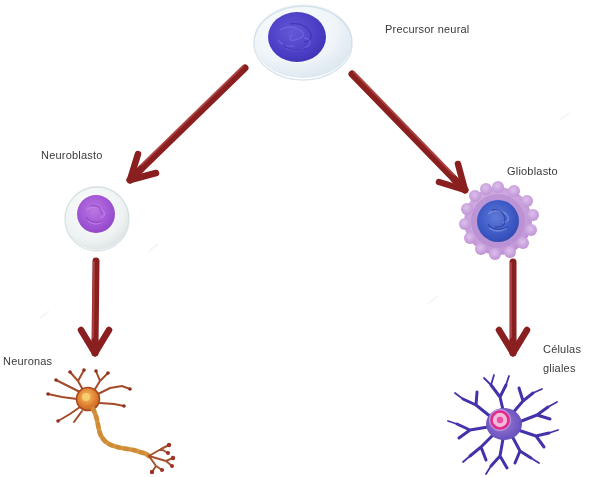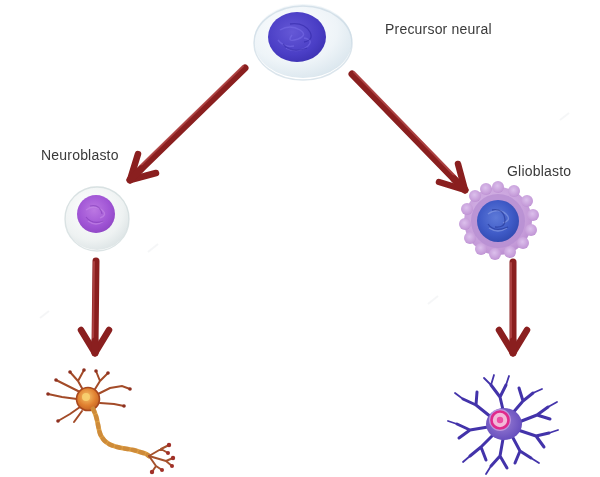--- a/index.html
+++ b/index.html
@@ -7,21 +7,21 @@
     position:relative;
     width:600px;height:477px;
     background:var(--background,#ffffff);
     font-family:"Liberation Sans", sans-serif;
     overflow:hidden;
   }
   .stage svg{position:absolute;left:0;top:0;}
   .node-label{
     position:absolute;
     color:var(--label_text,#3a3a3a);
-    font-size:14px;
+    font-size:11px;
     letter-spacing:.2px;
     white-space:pre-line;
     line-height:19px;
   }
   .lbl-precursor{left:385px;top:20px;}
   .lbl-neuroblasto{left:5px;top:146px;margin-left:36px;}
   .lbl-glioblasto{left:507px;top:162px;}
   .lbl-neuronas{left:3px;top:352px;}
   .lbl-celulas{left:543px;top:340px;}
   .arrow-shaft{stroke:var(--arrow,#8a1f1f);stroke-width:7;stroke-linecap:round;fill:none;}
@@ -241,13 +241,16 @@
       <ellipse cx="504" cy="424" rx="18" ry="16" fill="url(#gGliaBody)"></ellipse>
       <circle cx="500" cy="420" r="11" fill="#c79fe2" opacity=".85"></circle>
       <circle cx="500" cy="420" r="8.5" fill="#f3b9d9" stroke="var(--glial_nucleus,#e02a8c)" stroke-width="2.6"></circle>
       <circle cx="500" cy="420" r="3.2" fill="#ee4da4"></circle>
     </g>
   </svg>
 
   <div class="node-label lbl-precursor">Precursor neural</div>
   <div class="node-label lbl-neuroblasto">Neuroblasto</div>
   <div class="node-label lbl-glioblasto">Glioblasto</div>
+  <div class="node-label lbl-neuronas">Neuronas</div>
+  <div class="node-label lbl-celulas">Células
+gliales</div>
 </div>
 
 </body></html>

